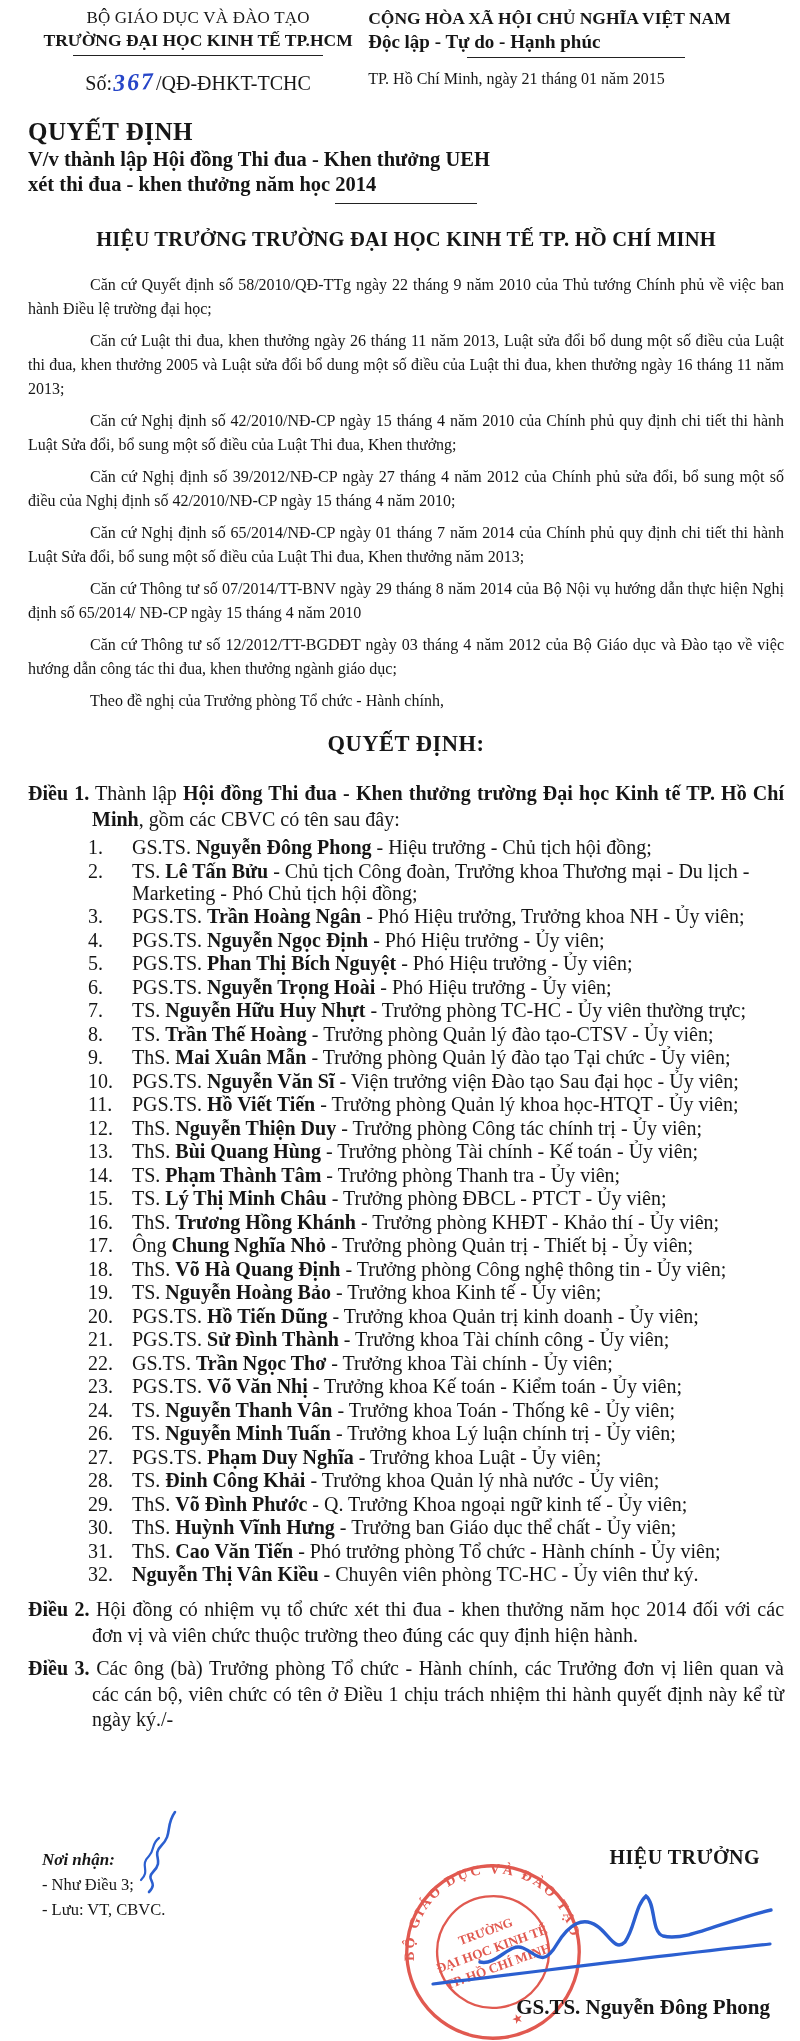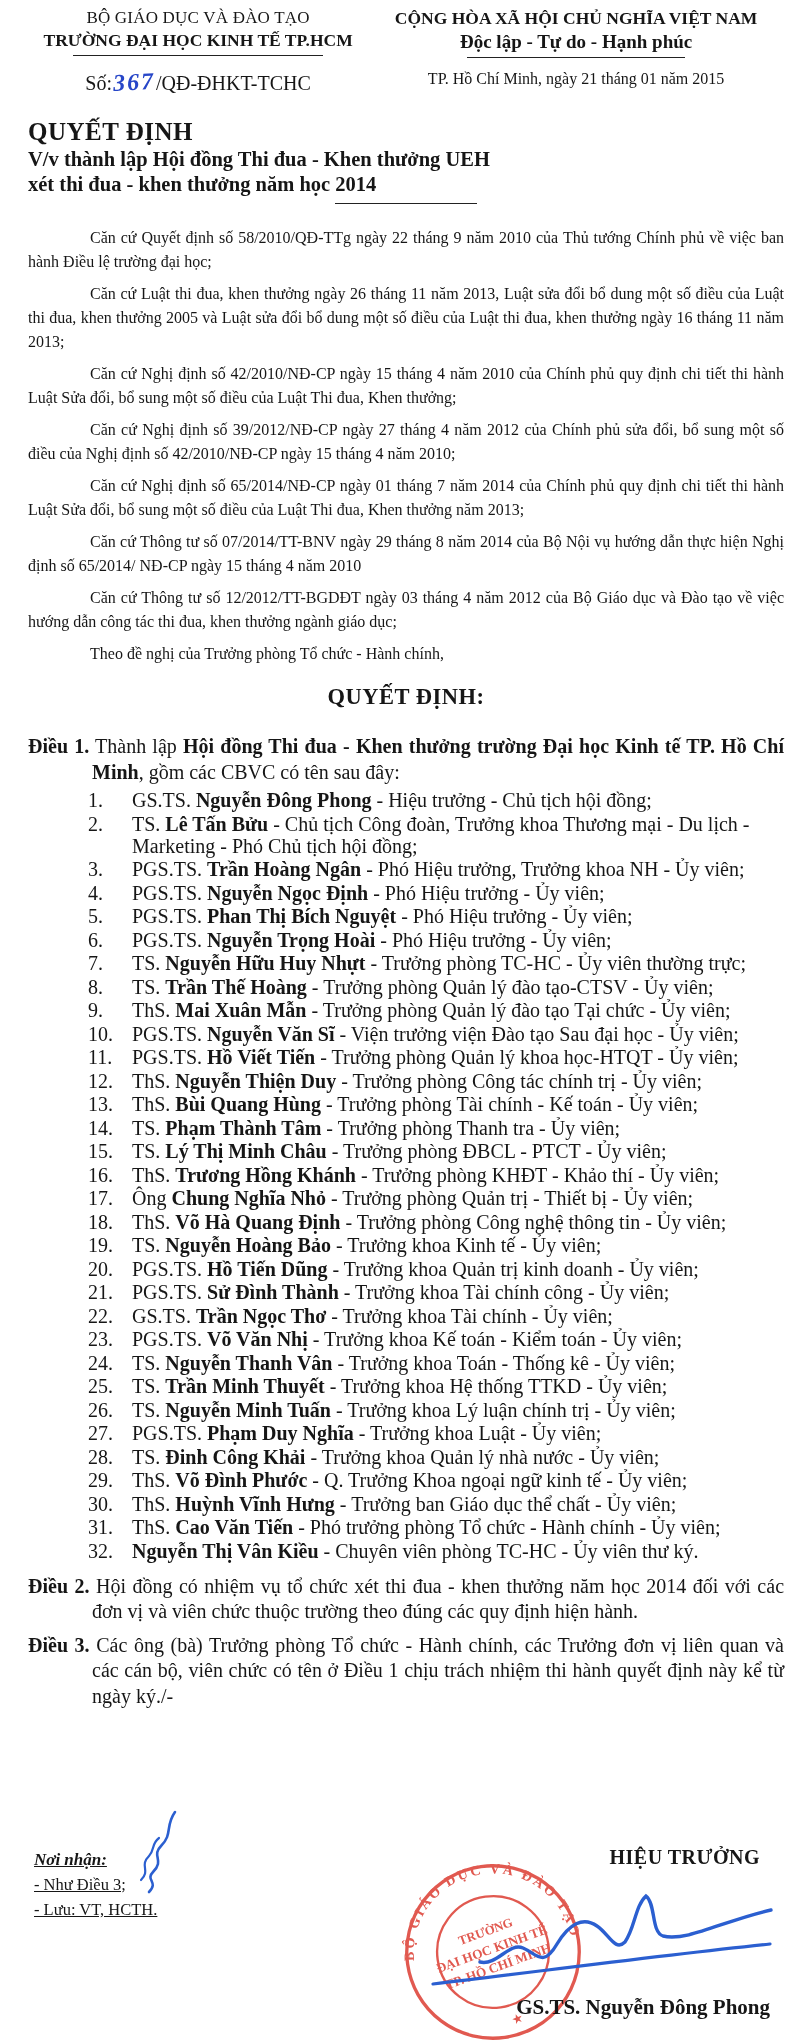--- a/index.html
+++ b/index.html
@@ -3,21 +3,21 @@
 <meta charset="utf-8">
 <style>
   html,body{margin:0;padding:0;background:#ffffff;}
   body{width:800px;height:2041px;overflow:hidden;position:relative;
        font-family:"Liberation Serif","DejaVu Serif",serif;color:#161616;}
   .page{position:relative;width:800px;height:2041px;padding:8px 16px 0 28px;box-sizing:border-box;}
 
   
   .hdr{display:flex;width:100%;}
   .hdr-left{width:45%;text-align:center;}
-  .hdr-right{width:55%;text-align:center;}
+  .hdr-right{width:55%;}
   .hl1{font-size:17px;letter-spacing:.2px;}
   .hl2{font-size:17.5px;font-weight:bold;margin-top:2px;}
   .hr1{font-size:17.5px;font-weight:bold;}
   .hr2{font-size:19px;font-weight:bold;margin-top:2px;}
   .ul-left{width:250px;border-bottom:1.6px solid #222;margin:4px auto 0 auto;}
   .ul-right{width:218px;border-bottom:1.6px solid #222;margin:4px auto 0 auto;}
   .so-line{font-size:20px;margin-top:13px;}
   .hand-num{color:#2746c8;font-style:italic;font-size:24px;font-weight:bold;
             display:inline-block;transform:rotate(-3deg);letter-spacing:2px;padding:0 1px;}
   .date-line{font-size:16px;margin-top:12px;}
@@ -41,21 +41,21 @@
   .article.a3{margin-top:8px;}
   b{font-weight:bold;}
 
   
   .members{margin-top:2px;}
   .member{position:relative;padding-left:104px;font-size:20px;line-height:22px;margin-bottom:1.5px;text-align:left;}
   .member .num{position:absolute;left:60px;top:0;}
 
   
   .footer{position:absolute;left:0;top:1832px;width:800px;height:209px;}
-  .recipients{position:absolute;left:34px;top:18px;font-size:16.5px;text-decoration:underline;}
+  .recipients{position:absolute;left:42px;top:18px;font-size:16.5px;}
   .rec-title{font-weight:bold;font-style:italic;font-size:17px;}
   .rec-line{margin-top:5px;}
   .signer-title{position:absolute;left:430px;top:14px;width:330px;text-align:right;
                 font-size:20px;font-weight:bold;letter-spacing:.5px;}
   .signer-name{position:absolute;left:420px;top:163px;width:350px;text-align:right;
                font-size:21px;font-weight:bold;}
   .stamp{position:absolute;left:395px;top:22px;opacity:.88;}
   .sig{position:absolute;left:425px;top:48px;}
   .scribble{position:absolute;left:115px;top:-24px;}
 </style>
@@ -79,20 +79,21 @@
     </div>
   </div>
 
   <div class="title-block">
     <div class="t-main">QUYẾT ĐỊNH</div>
     <div class="t-sub">V/v thành lập Hội đồng Thi đua - Khen thưởng UEH</div>
     <div class="t-sub">xét thi đua - khen thưởng năm học 2014</div>
     <div class="t-ul"></div>
   </div>
 
+  <div class="authority">HIỆU TRƯỞNG TRƯỜNG ĐẠI HỌC KINH TẾ TP. HỒ CHÍ MINH</div>
 
   <div class="preamble" id="preamble">
       <p>Căn cứ Quyết định số 58/2010/QĐ-TTg ngày 22 tháng 9 năm 2010 của Thủ tướng Chính phủ về việc ban hành Điều lệ trường đại học;</p>
       <p>Căn cứ Luật thi đua, khen thưởng ngày 26 tháng 11 năm 2013, Luật sửa đổi bổ dung một số điều của Luật thi đua, khen thưởng 2005 và Luật sửa đổi bổ dung một số điều của Luật thi đua, khen thưởng ngày 16 tháng 11 năm 2013;</p>
       <p>Căn cứ Nghị định số 42/2010/NĐ-CP ngày 15 tháng 4 năm 2010 của Chính phủ quy định chi tiết thi hành Luật Sửa đổi, bổ sung một số điều của Luật Thi đua, Khen thưởng;</p>
       <p>Căn cứ Nghị định số 39/2012/NĐ-CP ngày 27 tháng 4 năm 2012 của Chính phủ sửa đổi, bổ sung một số điều của Nghị định số 42/2010/NĐ-CP ngày 15 tháng 4 năm 2010;</p>
       <p>Căn cứ Nghị định số 65/2014/NĐ-CP ngày 01 tháng 7 năm 2014 của Chính phủ quy định chi tiết thi hành Luật Sửa đổi, bổ sung một số điều của Luật Thi đua, Khen thưởng năm 2013;</p>
       <p>Căn cứ Thông tư số 07/2014/TT-BNV ngày 29 tháng 8 năm 2014 của Bộ Nội vụ hướng dẫn thực hiện Nghị định số 65/2014/ NĐ-CP ngày 15 tháng 4 năm 2010</p>
       <p>Căn cứ Thông tư số 12/2012/TT-BGDĐT ngày 03 tháng 4 năm 2012 của Bộ Giáo dục và Đào tạo về việc hướng dẫn công tác thi đua, khen thưởng ngành giáo dục;</p>
       <p>Theo đề nghị của Trưởng phòng Tổ chức - Hành chính,</p>
@@ -120,21 +121,20 @@
       <div class="member"><span class="num">15.</span><span>TS. </span><b>Lý Thị Minh Châu</b><span> - Trưởng phòng ĐBCL - PTCT - Ủy viên;</span></div>
       <div class="member"><span class="num">16.</span><span>ThS. </span><b>Trương Hồng Khánh</b><span> - Trưởng phòng KHĐT - Khảo thí - Ủy viên;</span></div>
       <div class="member"><span class="num">17.</span><span>Ông </span><b>Chung Nghĩa Nhỏ</b><span> - Trưởng phòng Quản trị - Thiết bị - Ủy viên;</span></div>
       <div class="member"><span class="num">18.</span><span>ThS. </span><b>Võ Hà Quang Định</b><span> - Trưởng phòng Công nghệ thông tin - Ủy viên;</span></div>
       <div class="member"><span class="num">19.</span><span>TS. </span><b>Nguyễn Hoàng Bảo</b><span> - Trưởng khoa Kinh tế - Ủy viên;</span></div>
       <div class="member"><span class="num">20.</span><span>PGS.TS. </span><b>Hồ Tiến Dũng</b><span> - Trưởng khoa Quản trị kinh doanh - Ủy viên;</span></div>
       <div class="member"><span class="num">21.</span><span>PGS.TS. </span><b>Sử Đình Thành</b><span> - Trưởng khoa Tài chính công - Ủy viên;</span></div>
       <div class="member"><span class="num">22.</span><span>GS.TS. </span><b>Trần Ngọc Thơ</b><span> - Trưởng khoa Tài chính - Ủy viên;</span></div>
       <div class="member"><span class="num">23.</span><span>PGS.TS. </span><b>Võ Văn Nhị</b><span> - Trưởng khoa Kế toán - Kiểm toán - Ủy viên;</span></div>
       <div class="member"><span class="num">24.</span><span>TS. </span><b>Nguyễn Thanh Vân</b><span> - Trưởng khoa Toán - Thống kê - Ủy viên;</span></div>
-      <div class="member"><span class="num">25.</span><span>TS. </span><b>Trần Minh Thuyết</b><span> - Trưởng khoa Hệ thống TTKD - Ủy viên;</span></div>
       <div class="member"><span class="num">26.</span><span>TS. </span><b>Nguyễn Minh Tuấn</b><span> - Trưởng khoa Lý luận chính trị - Ủy viên;</span></div>
       <div class="member"><span class="num">27.</span><span>PGS.TS. </span><b>Phạm Duy Nghĩa</b><span> - Trưởng khoa Luật - Ủy viên;</span></div>
       <div class="member"><span class="num">28.</span><span>TS. </span><b>Đinh Công Khải</b><span> - Trưởng khoa Quản lý nhà nước - Ủy viên;</span></div>
       <div class="member"><span class="num">29.</span><span>ThS. </span><b>Võ Đình Phước</b><span> - Q. Trưởng Khoa ngoại ngữ kinh tế  - Ủy viên;</span></div>
       <div class="member"><span class="num">30.</span><span>ThS. </span><b>Huỳnh Vĩnh Hưng</b><span> - Trưởng ban Giáo dục thể chất - Ủy viên;</span></div>
       <div class="member"><span class="num">31.</span><span>ThS. </span><b>Cao Văn Tiến</b><span> - Phó trưởng phòng Tổ chức - Hành chính - Ủy viên;</span></div>
       <div class="member"><span class="num">32.</span><span></span><b>Nguyễn Thị Vân Kiều</b><span> - Chuyên viên phòng TC-HC - Ủy viên thư ký.</span></div>
     </div>
 
   <div class="article a2"><span class="lbl">Điều 2.</span><span> Hội đồng có nhiệm vụ tổ chức xét thi đua - khen thưởng năm học 2014 đối với các đơn vị và viên chức thuộc trường theo đúng các quy định hiện hành.</span></div>
@@ -143,21 +143,21 @@
   <div class="footer">
 
     <svg class="scribble" width="75" height="95" viewBox="0 0 75 95">
       <path d="M60,4 C50,18 58,26 46,38 C36,48 50,52 38,64 C30,72 44,74 34,84" fill="none" stroke="#2b5fd0" stroke-width="2.6" stroke-linecap="round"></path>
       <path d="M26,72 C36,62 24,58 34,48 C40,42 36,36 44,30" fill="none" stroke="#2b5fd0" stroke-width="2.2" stroke-linecap="round"></path>
     </svg>
 
     <div class="recipients">
       <div class="rec-title">Nơi nhận:</div>
       <div class="rec-line">- Như Điều 3;</div>
-      <div class="rec-line">- Lưu: VT, HCTH.</div>
+      <div class="rec-line">- Lưu: VT, CBVC.</div>
     </div>
 
     <div class="signer-title">HIỆU TRƯỞNG</div>
 
     <svg class="stamp" width="196" height="196" viewBox="0 0 200 200">
       <g transform="rotate(-8 100 100)">
         <circle cx="100" cy="100" r="88" fill="none" stroke="#dd4338" stroke-width="3.4"></circle>
         <circle cx="100" cy="100" r="57" fill="none" stroke="#dd4338" stroke-width="2.4"></circle>
         <defs>
           <path id="ringPath" d="M 33.5,147 A 81,81 0 1 1 166.5,147"></path>

